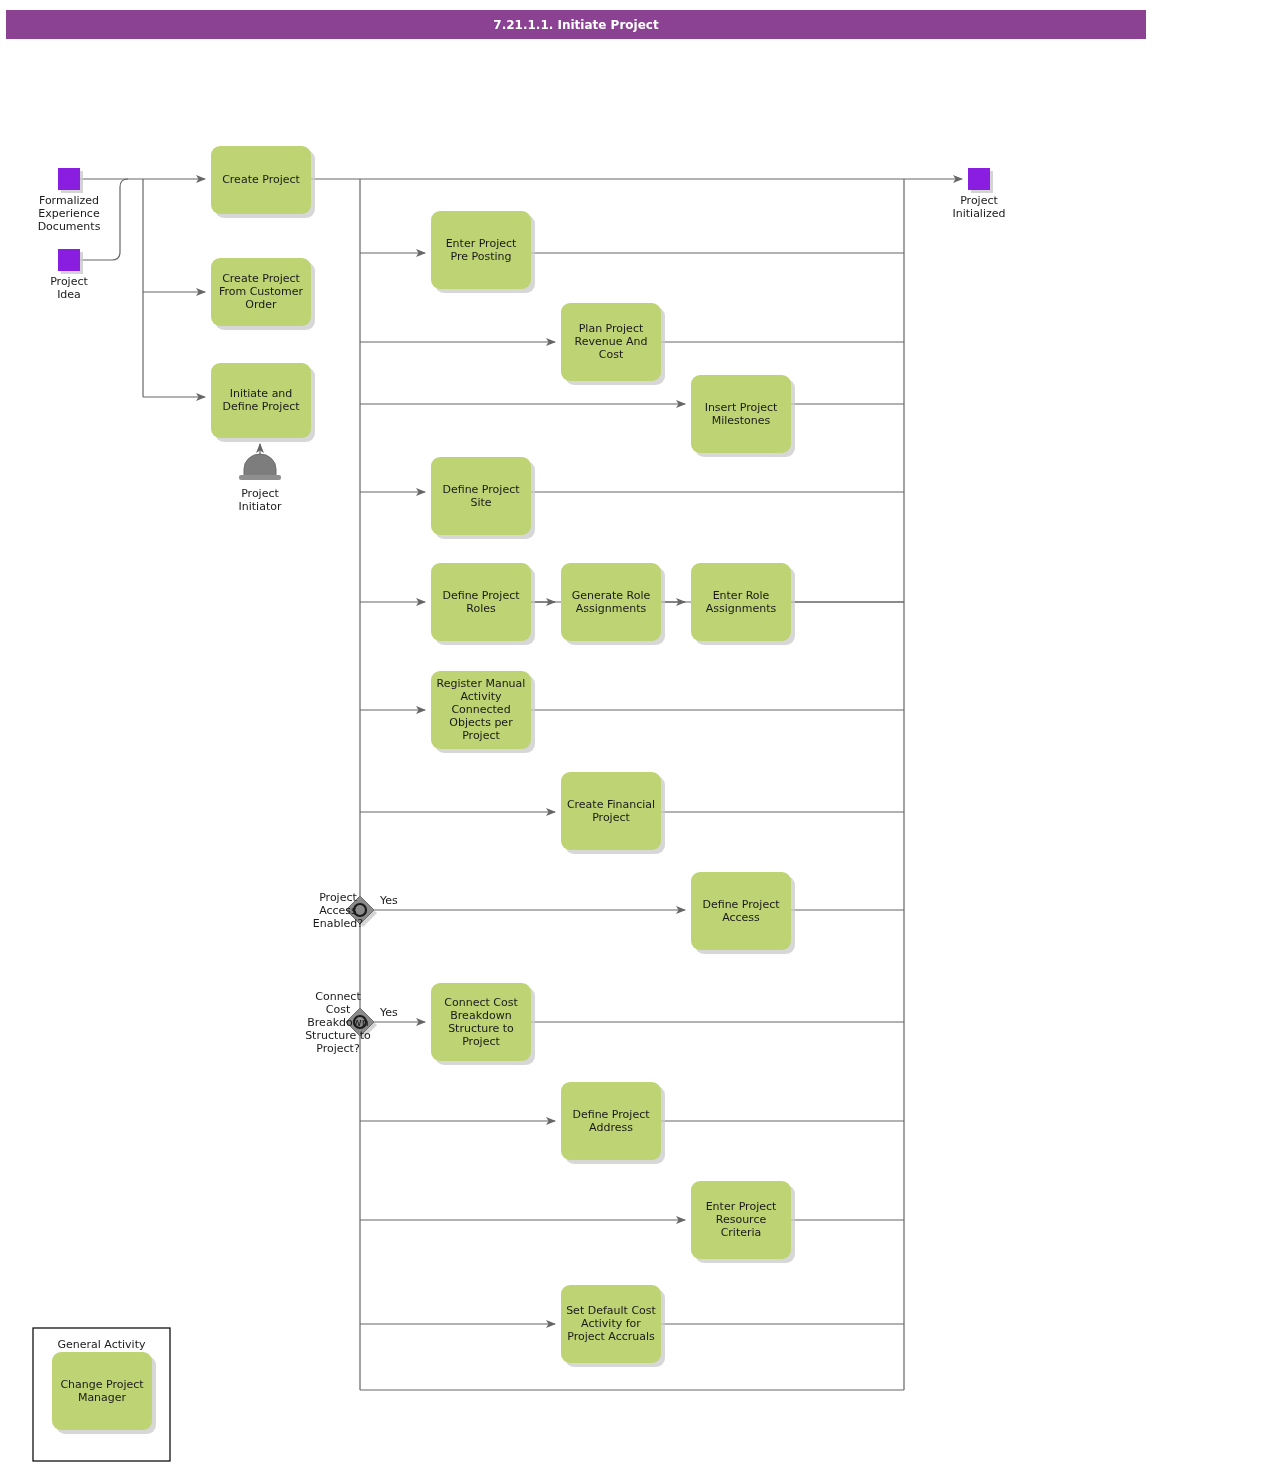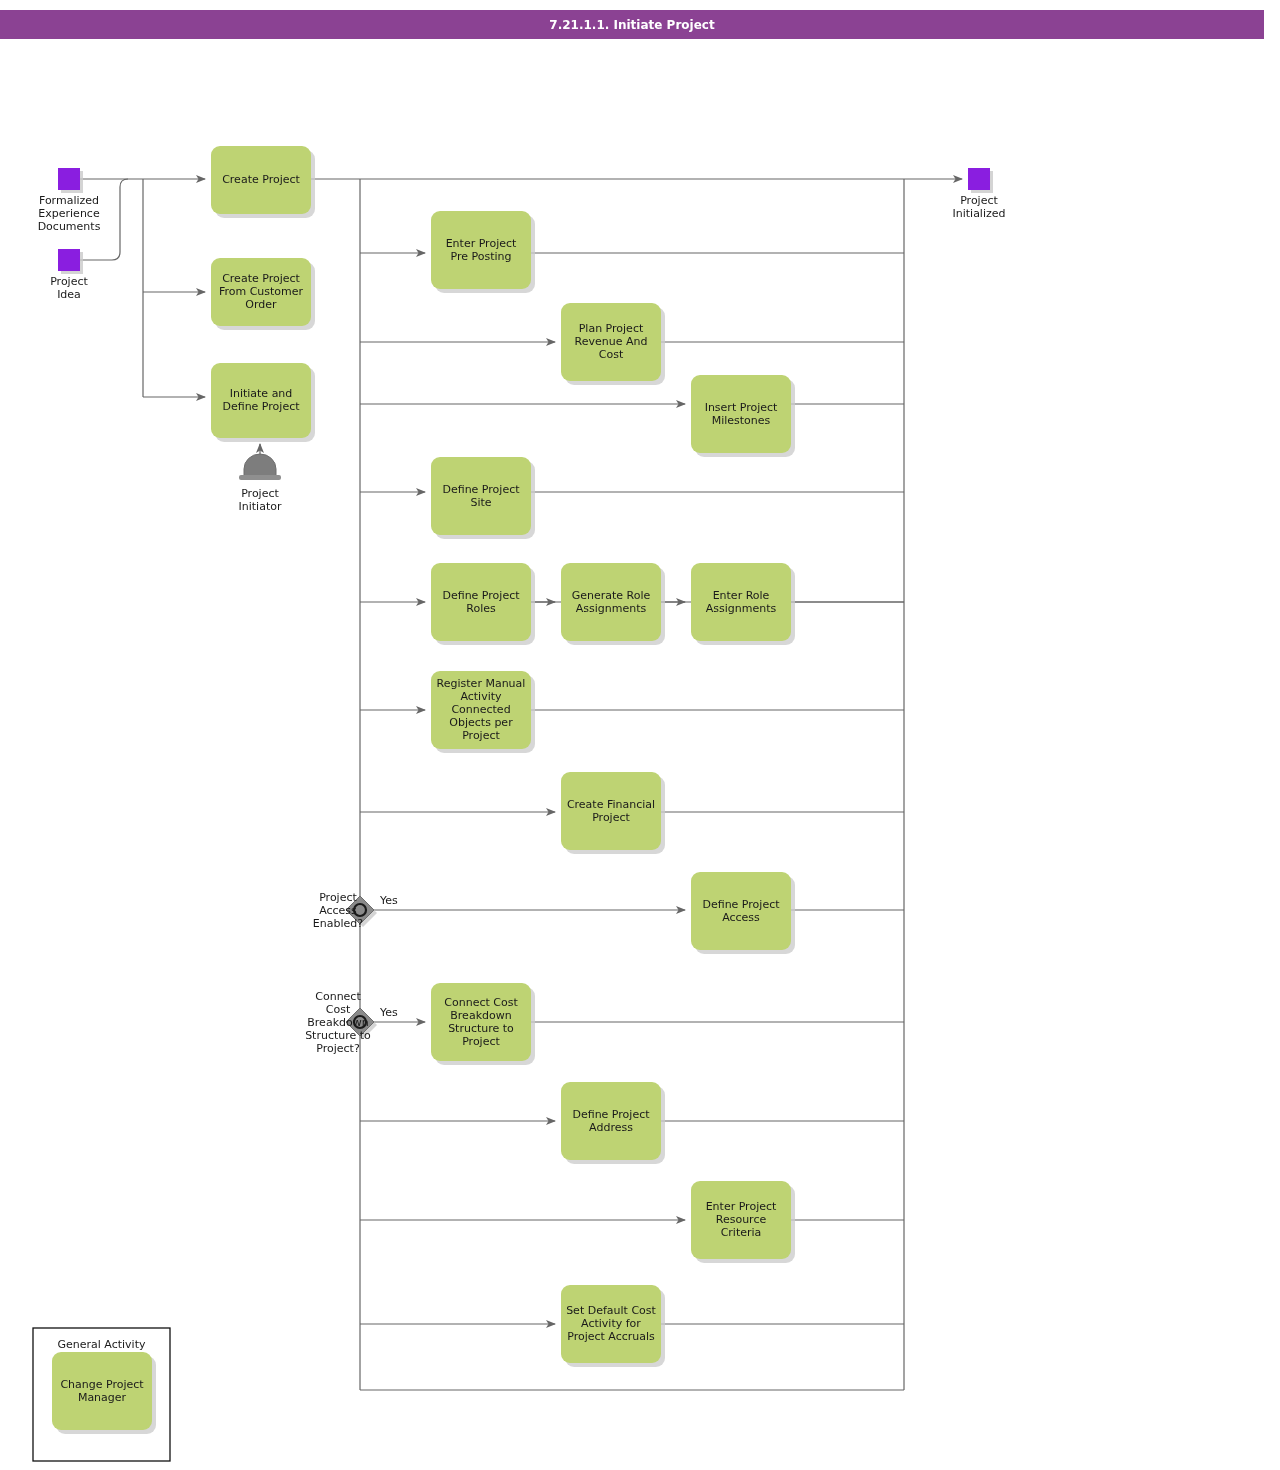--- a/index.html
+++ b/index.html
@@ -11,23 +11,23 @@
   }
   #page {
     position: relative;
     width: 1280px;
     height: 1470px;
     background: #ffffff;
     overflow: hidden;
   }
   .header-bar {
     position: absolute;
-    left: 0;
+    left: 6px;
     top: 10px;
-    width: 1264px;
+    width: 1140px;
     height: 29px;
     background: #8b4293;
     display: flex;
     align-items: center;
     justify-content: center;
   }
   .header-title {
     color: #ffffff;
     font-size: 12px;
     font-weight: bold;

